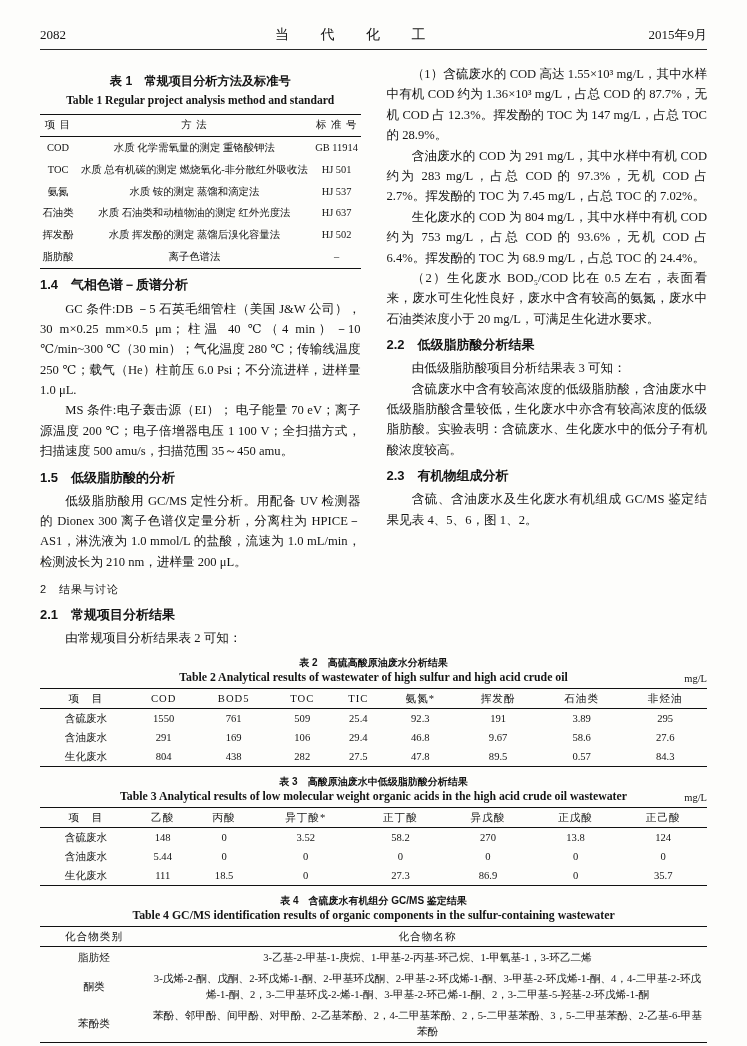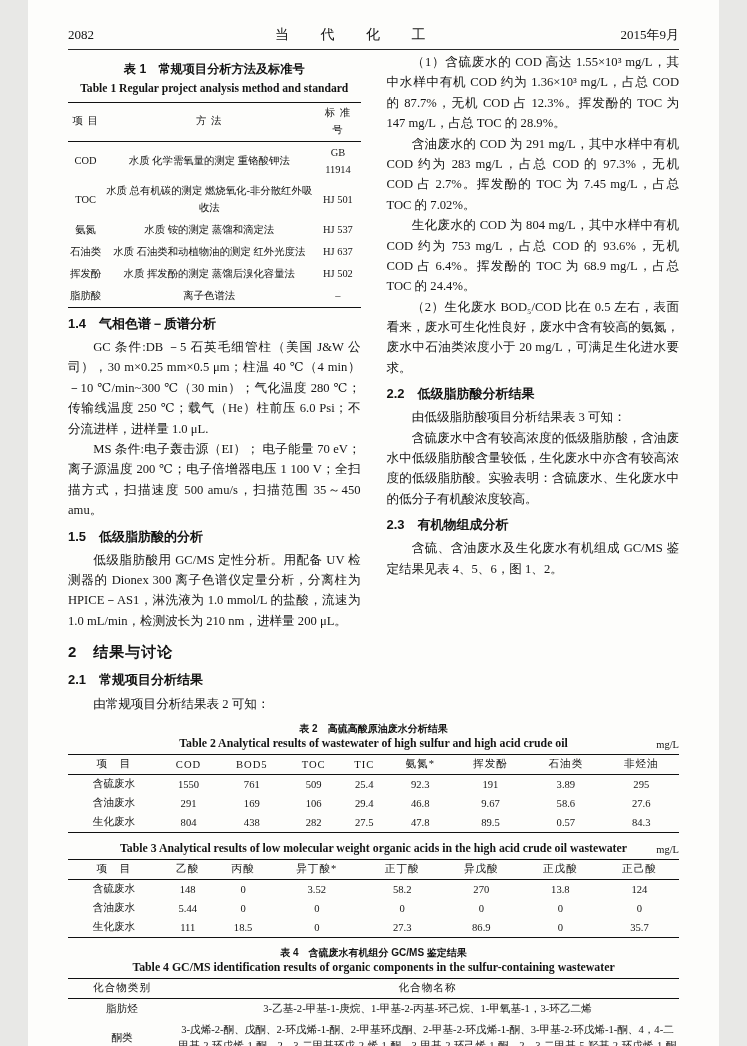--- a/index.html
+++ b/index.html
@@ -1,38 +1,38 @@
 <!DOCTYPE html>
 <html><head>
 <meta charset="utf-8">
 <style>
   html,body{margin:0;padding:0;background:#e8e8e6;}
   .page{
-    position:relative;width:691px;height:1046px;margin:0 auto;
+    position:relative;width:747px;height:1046px;margin:0 auto;
     background:#fdfdfb;color:#141414;overflow:hidden;box-sizing:border-box;
     padding:26px 40px 10px 40px;
     font-family:"Liberation Serif","DejaVu Serif",serif;
   }
   
   .page-header{
     display:flex;justify-content:space-between;align-items:baseline;
     font-size:13px;border-bottom:1.4px solid #2a2a2a;padding-bottom:5px;
   }
   .journal-name{letter-spacing:14px;font-size:14px;}
   
-  .columns{display:flex;gap:26px;margin-top:2px;}
+  .columns{display:flex;gap:26px;margin-top:14px;}
   .col{width:325px;font-size:12.6px;line-height:1.62;text-align:justify;}
   .para{margin:0;text-indent:2em;}
   .sec-heading{
     font-family:"Liberation Sans","DejaVu Sans",sans-serif;
     font-weight:bold;font-size:13px;margin:5px 0 3px;text-indent:0;
   }
   .big-heading{
     font-family:"Liberation Sans","DejaVu Sans",sans-serif;
-    font-weight:bold;font-size:15px;margin:9px 0 5px;text-indent:0;letter-spacing:1px;
+    font-weight:normal;font-size:11px;margin:9px 0 5px;text-indent:0;letter-spacing:1px;
   }
   
   .tbl-block{margin-top:8px;}
   .tbl-caption{position:relative;text-align:center;
     font-family:"Liberation Sans","DejaVu Sans",sans-serif;font-weight:bold;}
   .tbl-caption .zh{font-size:10px;}
   .tbl-caption .en{font-family:"Liberation Serif","DejaVu Serif",serif;font-weight:bold;font-size:11.8px;}
   .tbl-unit{position:absolute;right:0;bottom:1px;font-weight:normal;
     font-family:"Liberation Serif","DejaVu Serif",serif;font-size:10.5px;}
   table.sci{width:100%;border-collapse:collapse;margin-top:3px;
@@ -199,20 +199,21 @@
             <td>89.5</td>
             <td>0.57</td>
             <td>84.3</td>
           </tr>
         </tbody>
     </table>
   </div>
 
   <div class="tbl-block wide t3">
     <div class="tbl-caption">
+      <div class="zh">表 3　高酸原油废水中低级脂肪酸分析结果</div>
       <div class="en">Table 3 Analytical results of low molecular weight organic acids in the high acid crude oil wastewater</div>
       <span class="tbl-unit">mg/L</span>
     </div>
     <table class="sci">
       <colgroup>
           <col class="c0">
         </colgroup>
       <thead>
           <tr>
             <th>项　目</th>

